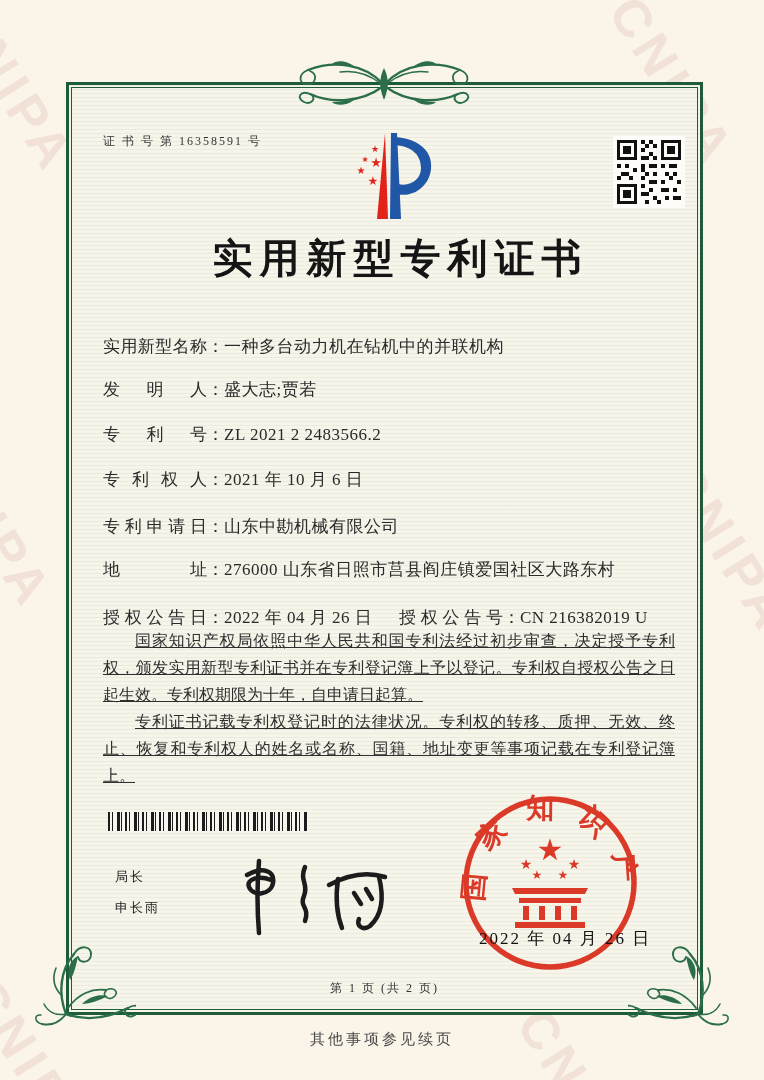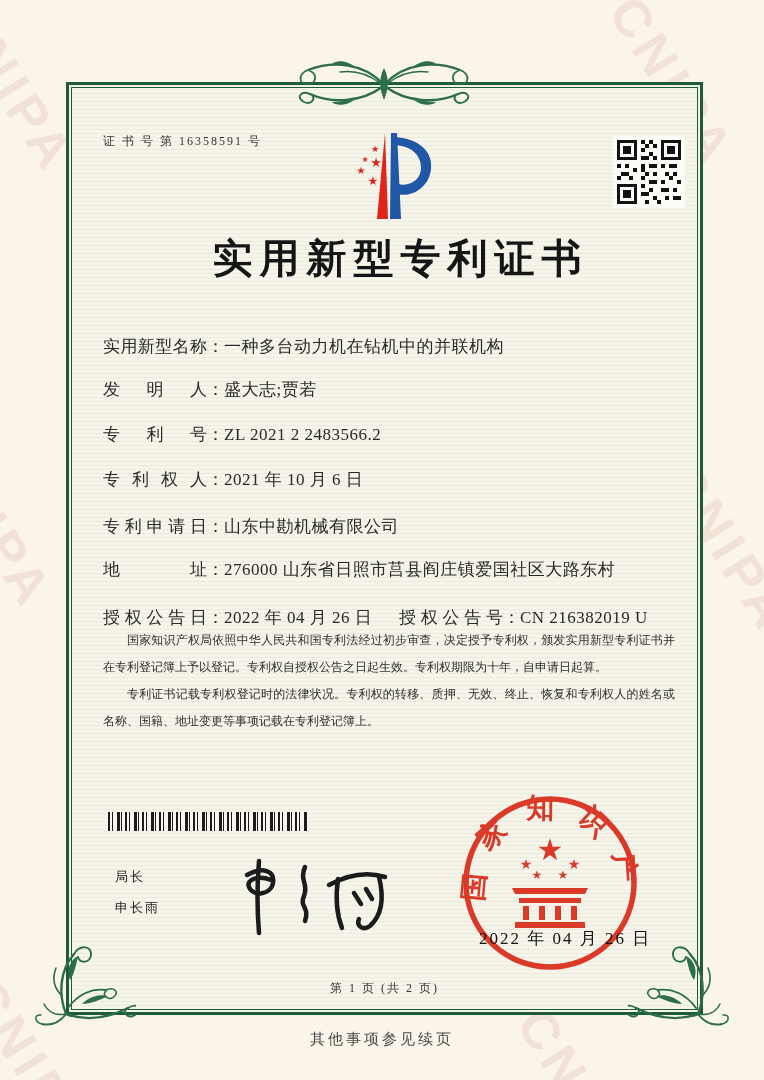--- a/index.html
+++ b/index.html
@@ -52,21 +52,21 @@
   .frow { position:absolute; left:34px; width:575px; font-size:17px; color:#2a2a2a; }
   .flabel {
     display:inline-block; width:104px;
     text-align:justify; text-align-last:justify;
     vertical-align:top;
   }
   .fvalue { letter-spacing:0.5px; }
   .grant2 { position:absolute; left:296px; top:0; white-space:nowrap; }
   .paras {
     position:absolute; left:34px; top:542px; width:572px;
-    font-size:12px; line-height:27px; text-align:justify; color:#2e2e2e;
+    font-size:16px; line-height:27px; text-align:justify; color:#2e2e2e;text-decoration:underline;
   }
   .paras p { text-indent:2em; }
   .barcode {
     position:absolute; left:39px; top:727px; width:200px; height:19px;
     background:repeating-linear-gradient(90deg,
       #1c1c1c 0 2px, #f8f6ee 2px 4px, #1c1c1c 4px 5px, #f8f6ee 5px 9px,
       #1c1c1c 9px 12px, #f8f6ee 12px 13px, #1c1c1c 13px 14px, #f8f6ee 14px 17px);
   }
   .signer {
     position:absolute; left:46px; top:783px;

